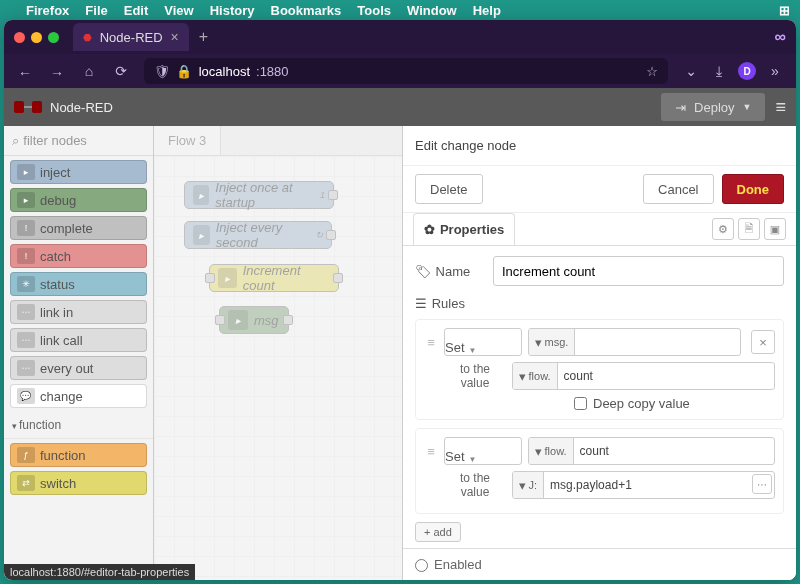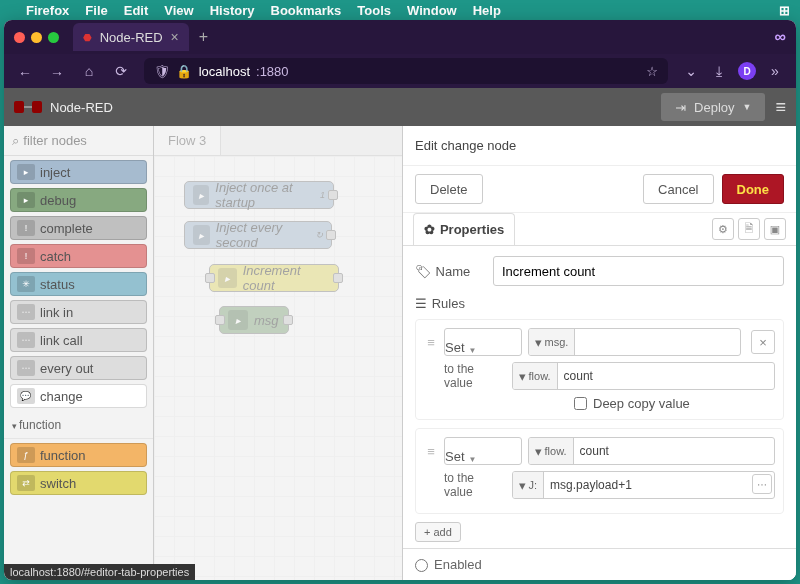--- a/index.html
+++ b/index.html
@@ -61,21 +61,21 @@
 .rules-label{color:#555;margin:6px 0 8px;display:flex;align-items:center;gap:5px}
 .rule{border:1px solid #eee;border-radius:4px;padding:8px;margin-bottom:8px;position:relative}
 .rule-row{display:flex;align-items:center;gap:6px;margin-bottom:6px}
 .handle{color:#bbb;cursor:grab;width:14px;text-align:center}
 .sel{height:28px;border:1px solid #ccc;border-radius:3px;background:#fff;padding:0 0;display:flex;align-items:flex-end;gap:4px;color:#555;font-size:12px}
 .sel .caret{font-size:8px;color:#888}
 .typedinput{flex:1;height:28px;border:1px solid #ccc;border-radius:3px;display:flex;align-items:center;overflow:hidden}
 .ti-type{background:#f4f4f4;border-right:1px solid #ccc;padding:0 6px;height:100%;display:flex;align-items:center;gap:3px;font-size:11px;color:#666}
 .ti-val{flex:1;padding:0 6px;font-size:12px;color:#444}
 .removex{width:24px;height:24px;border:1px solid #ccc;border-radius:3px;display:flex;align-items:center;justify-content:center;color:#888;margin-left:4px}
-.indent{width:62px;text-align:left;color:#666;font-size:12px}
+.indent{width:62px;text-align:center;color:#666;font-size:12px}
 .checkbox-row{display:flex;align-items:center;gap:6px;margin-left:150px;font-size:12px;color:#555}
 .addrule{border:1px solid #ccc;background:#f7f7f7;border-radius:3px;padding:3px 8px;font-size:11px;color:#666}
 .ep-footer{border-top:1px solid #ddd;padding:8px 12px;display:flex;align-items:flex-end;gap:6px;font-size:12px;color:#666}
 .statusbar{position:absolute;bottom:0;left:0;background:#333;color:#ddd;font-size:11px;padding:2px 6px}
 .expbtn{position:absolute;right:2px;top:2px;width:20px;height:20px;border:1px solid #ccc;border-radius:3px;display:flex;align-items:center;justify-content:center;font-size:10px;color:#888}
 </style>
 </head>
 <body>
 
 <div class="menubar">

